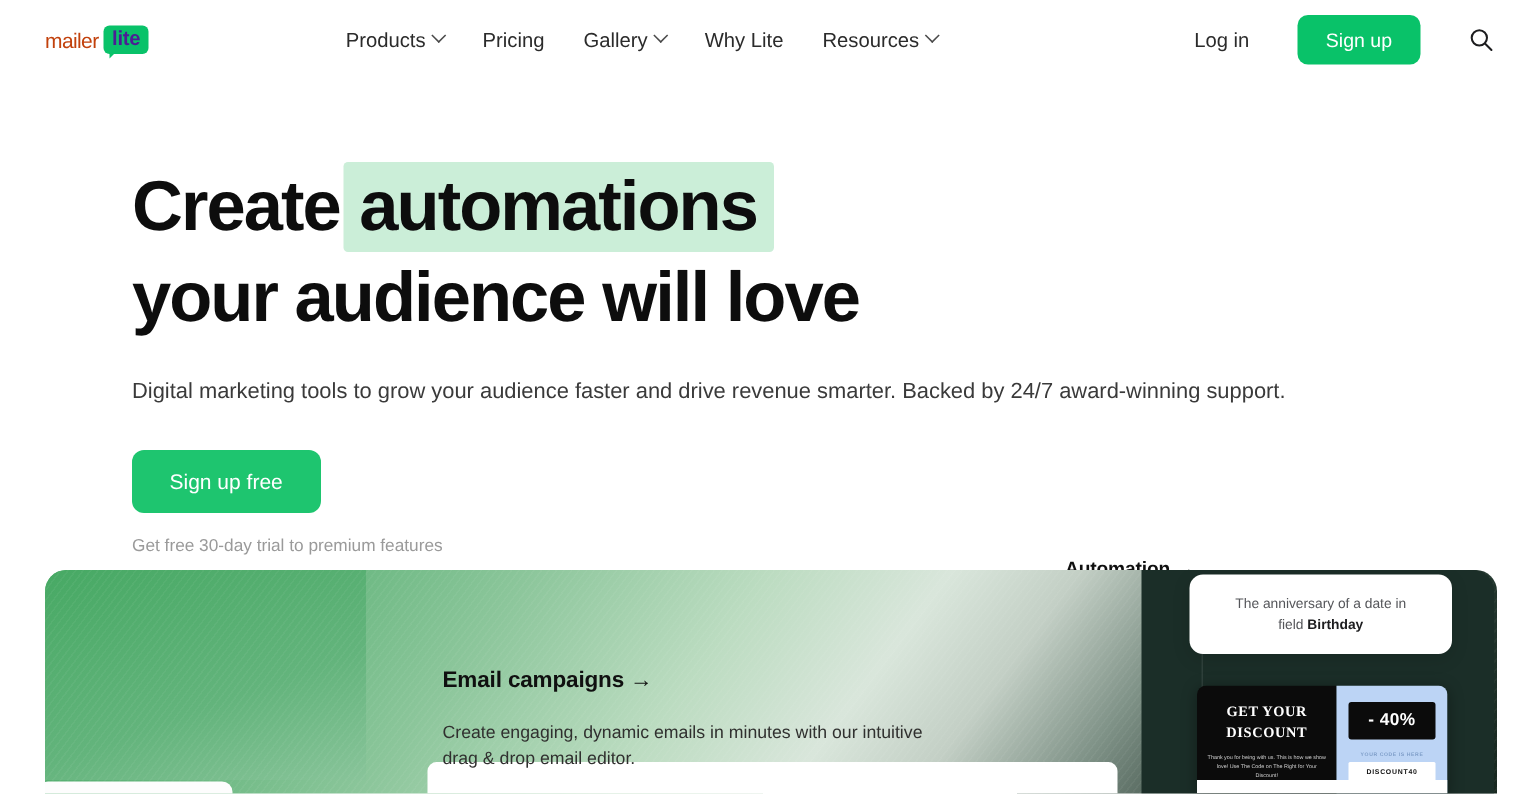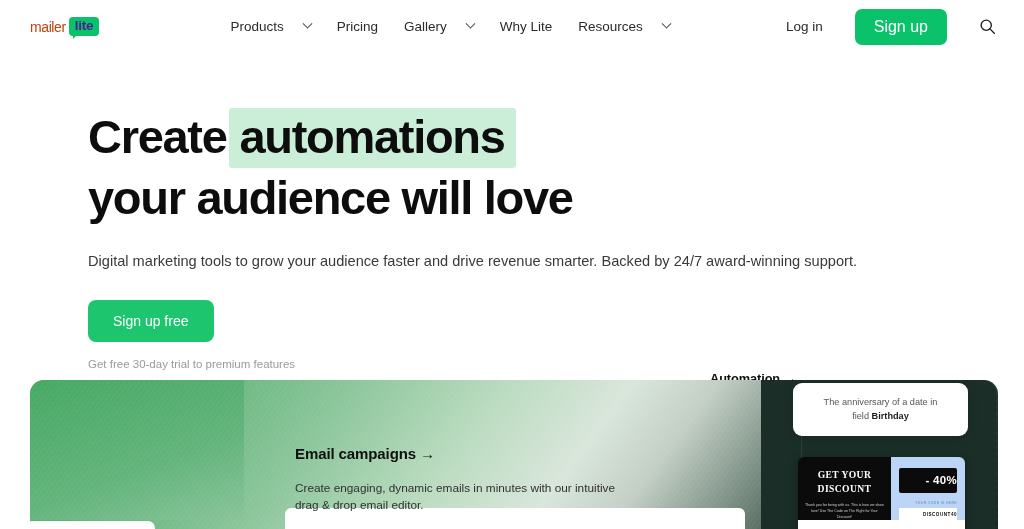--- a/index.html
+++ b/index.html
@@ -56,21 +56,21 @@
 
   .nav {
     display: flex;
     align-items: center;
     gap: 26px;
     margin-left: 131px;
   }
   .nav-item {
     display: flex;
     align-items: center;
-    gap: 20px;
+    gap: 5px;
     font-size: 13.5px;
     color: #2b2b2b;
     cursor: pointer;
     white-space: nowrap;
   }
   .caret {
     display: inline-block;
     width: 7px; height: 7px;
     border-right: 1.3px solid #4a4a4a;
     border-bottom: 1.3px solid #4a4a4a;
@@ -84,21 +84,21 @@
     gap: 32px;
   }
   .login-link {
     font-size: 13.5px;
     color: #2b2b2b;
     cursor: pointer;
   }
   .signup-btn {
     background: #09c269;
     color: #fff;
-    font-size: 16px;
+    font-size: 13px;
     font-weight: 400;
     border: none;
     border-radius: 7px;
     padding: 9px 19px;
     cursor: pointer;
     font-family: inherit;
   }
   .search-icon {
     width: 17px; height: 17px;
     cursor: pointer;
@@ -330,21 +330,21 @@
   .dc-sub {
     margin-top: 6px;
     color: #cfcfcf;
     font-size: 3.6px;
     line-height: 1.7;
   }
   .dc-right {
     flex: 1;
     background: #bcd4f5;
     padding: 11px 8px 0 8px;
-    text-align: right;
+    text-align: center;
   }
   .dc-badge {
     background: #0b0b0b;
     color: #ffffff;
     font-size: 11.5px;
     font-weight: 700;
     letter-spacing: 0.3px;
     padding: 6px 0 7px 0;
     border-radius: 2px;
   }

